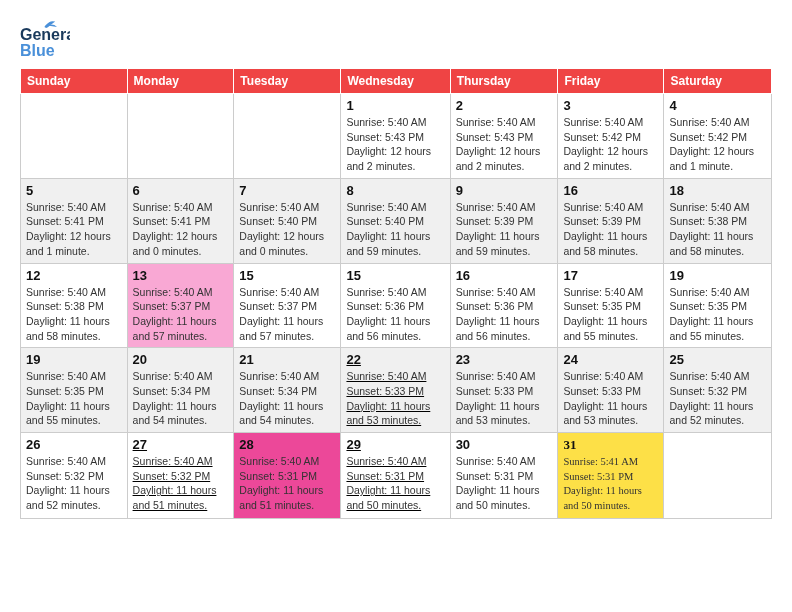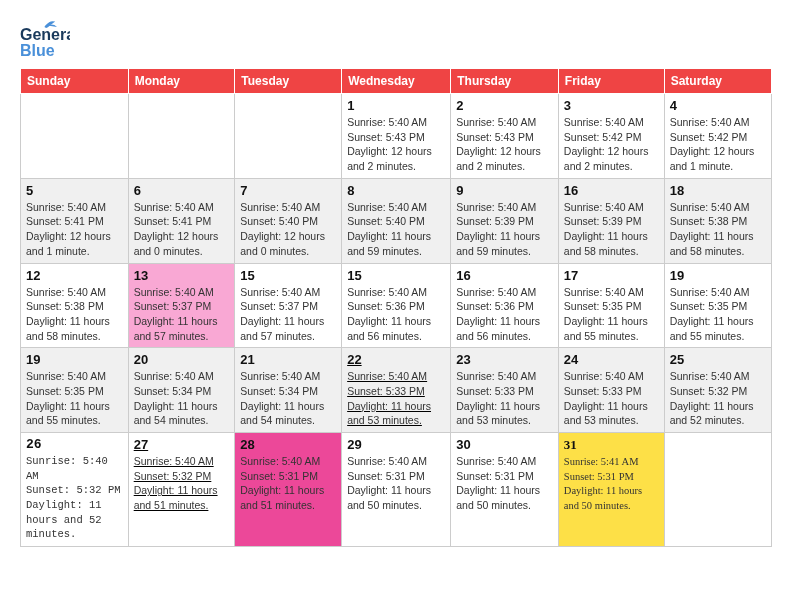--- a/index.html
+++ b/index.html
@@ -270,39 +270,39 @@
 Daylight: 11 hours and 53 minutes.</div>
         </td>
         <td style="background: rgb(240, 240, 240);">
           <span class="day-number">25</span>
           <div class="day-info" style="white-space: pre-line;">Sunrise: 5:40 AM
 Sunset: 5:32 PM
 Daylight: 11 hours and 52 minutes.</div>
         </td>
       </tr>
       <tr>
-        <td style="background: rgb(255, 255, 255); font-family: Liberation Mono, monospace;">
+        <td style="background: rgb(255, 255, 255);">
           <span class="day-number">26</span>
           <div class="day-info" style="white-space: pre-line;">Sunrise: 5:40 AM
 Sunset: 5:32 PM
 Daylight: 11 hours and 52 minutes.</div>
         </td>
         <td style="background: rgb(255, 255, 255); text-decoration: underline;">
           <span class="day-number">27</span>
           <div class="day-info" style="white-space: pre-line;">Sunrise: 5:40 AM
 Sunset: 5:32 PM
 Daylight: 11 hours and 51 minutes.</div>
         </td>
         <td style="background: #ec4899;">
           <span class="day-number">28</span>
           <div class="day-info" style="white-space: pre-line;">Sunrise: 5:40 AM
 Sunset: 5:31 PM
 Daylight: 11 hours and 51 minutes.</div>
         </td>
-        <td style="background: rgb(255, 255, 255);">
+        <td style="background: rgb(255, 255, 255); text-decoration: underline;">
           <span class="day-number">29</span>
           <div class="day-info" style="white-space: pre-line;">Sunrise: 5:40 AM
 Sunset: 5:31 PM
 Daylight: 11 hours and 50 minutes.</div>
         </td>
         <td style="background: rgb(255, 255, 255);">
           <span class="day-number">30</span>
           <div class="day-info" style="white-space: pre-line;">Sunrise: 5:40 AM
 Sunset: 5:31 PM
 Daylight: 11 hours and 50 minutes.</div>

